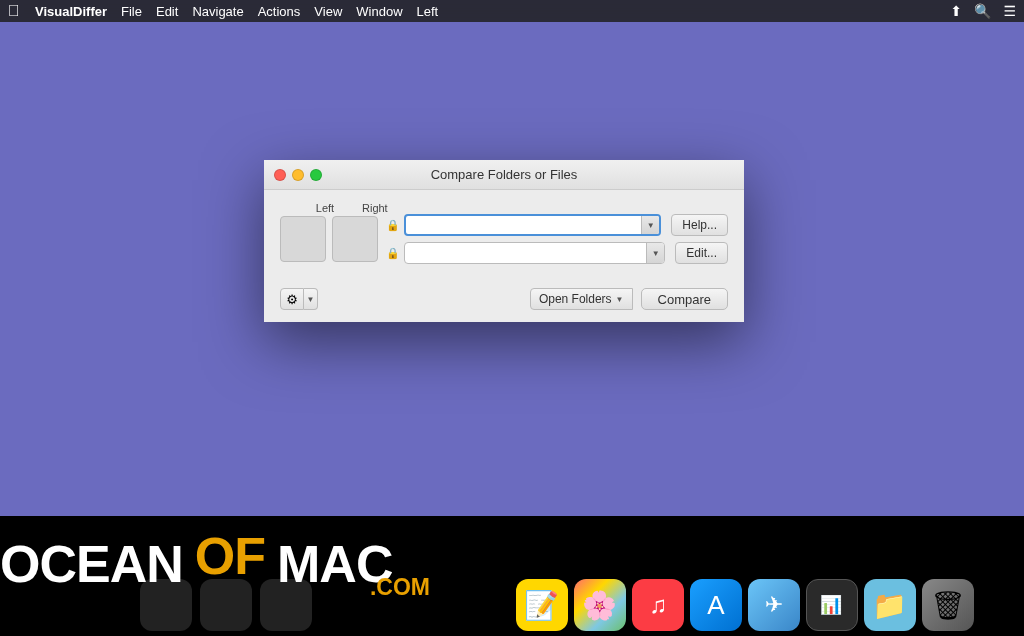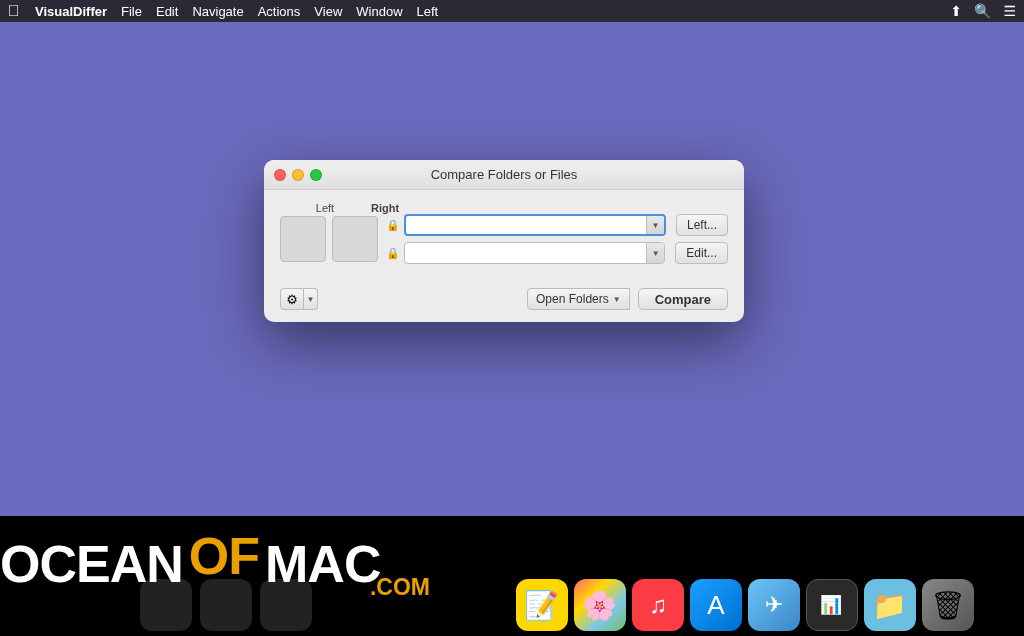--- a/index.html
+++ b/index.html
@@ -62,21 +62,21 @@
       gap: 12px;
     }
 
     
     .dialog {
       position: absolute;
       top: 160px;
       left: 264px;
       width: 480px;
       background: #ececec;
-      border-radius: 10px;
+      border-radius: 0;
       box-shadow: 0 20px 60px rgba(0,0,0,0.5);
       overflow: hidden;
     }
 
     .dialog-titlebar {
       height: 30px;
       background: linear-gradient(to bottom, #f0f0f0, #e0e0e0);
       display: flex;
       align-items: center;
       justify-content: center;
@@ -235,21 +235,21 @@
       height: 22px;
       display: flex;
       align-items: center;
       gap: 4px;
       color: #333;
     }
 
     .compare-btn {
       padding: 2px 16px;
       font-size: 13px;
-      font-weight: 700;
+      font-weight: 400;
       background: linear-gradient(to bottom, #f5f5f5, #e0e0e0);
       border: 1px solid #bbb;
       border-radius: 5px;
       cursor: pointer;
       height: 22px;
       display: flex;
       align-items: center;
       color: #333;
     }
 
@@ -378,39 +378,39 @@
       <div class="wc-btn wc-maximize"></div>
     </div>
     <span class="dialog-title">Compare Folders or Files</span>
   </div>
 
   <div class="dialog-body">
 
     <div style="display:flex; align-items:center; padding-left:22px;">
       <div style="width:46px; font-size:11px; color:#444; text-align:center;">Left</div>
       <div style="width:14px;"></div>
-      <div style="width:46px; font-size:11px; color:#444; text-align:center;font-weight:bold;">Right</div>
+      <div style="width:46px; font-size:11px; color:#444; ">Right</div>
     </div>
 
     <div style="display:flex; align-items:center; gap:8px;">
 
       <div style="display:flex; gap:6px; flex-shrink:0;">
         <div class="file-thumb"></div>
         <div class="file-thumb"></div>
       </div>
 
       <div style="flex:1; display:flex; flex-direction:column; gap:6px;">
 
         <div style="display:flex; align-items:center; gap:4px;">
           <span style="font-size:11px; color:#666; width:14px;">🔒</span>
           <div class="path-input-container">
             <input class="path-input" type="text" placeholder="" style="">
             <div class="path-dropdown-btn">▼</div>
           </div>
-          <button class="browse-btn">Left...</button>
+          <button class="browse-btn">Help...</button>
         </div>
 
         <div style="display:flex; align-items:center; gap:4px;">
           <span style="font-size:11px; color:#666; width:14px;">🔒</span>
           <div class="path-input-container no-focus">
             <input class="path-input" type="text" placeholder="" style="">
             <div class="path-dropdown-btn">▼</div>
           </div>
           <button class="browse-btn">Edit...</button>
         </div>
@@ -436,21 +436,21 @@
     </div>
 
     <button class="compare-btn">Compare</button>
   </div>
 </div>
 
 <div class="dock-area">
 
   <div class="watermark">
     <span class="watermark-text watermark-ocean">OCEAN</span>
-    <span class="watermark-text watermark-of" style="margin:0 6px;">OF</span>
+    <span class="watermark-text watermark-of" style="margin:0 12px;">OF</span>
     <span class="watermark-text watermark-mac">MAC</span>
     <span class="watermark-com">.COM</span>
   </div>
 
   <div class="dock-bg-icons">
     <div class="dock-bg-icon"></div>
     <div class="dock-bg-icon"></div>
     <div class="dock-bg-icon"></div>
   </div>
 

